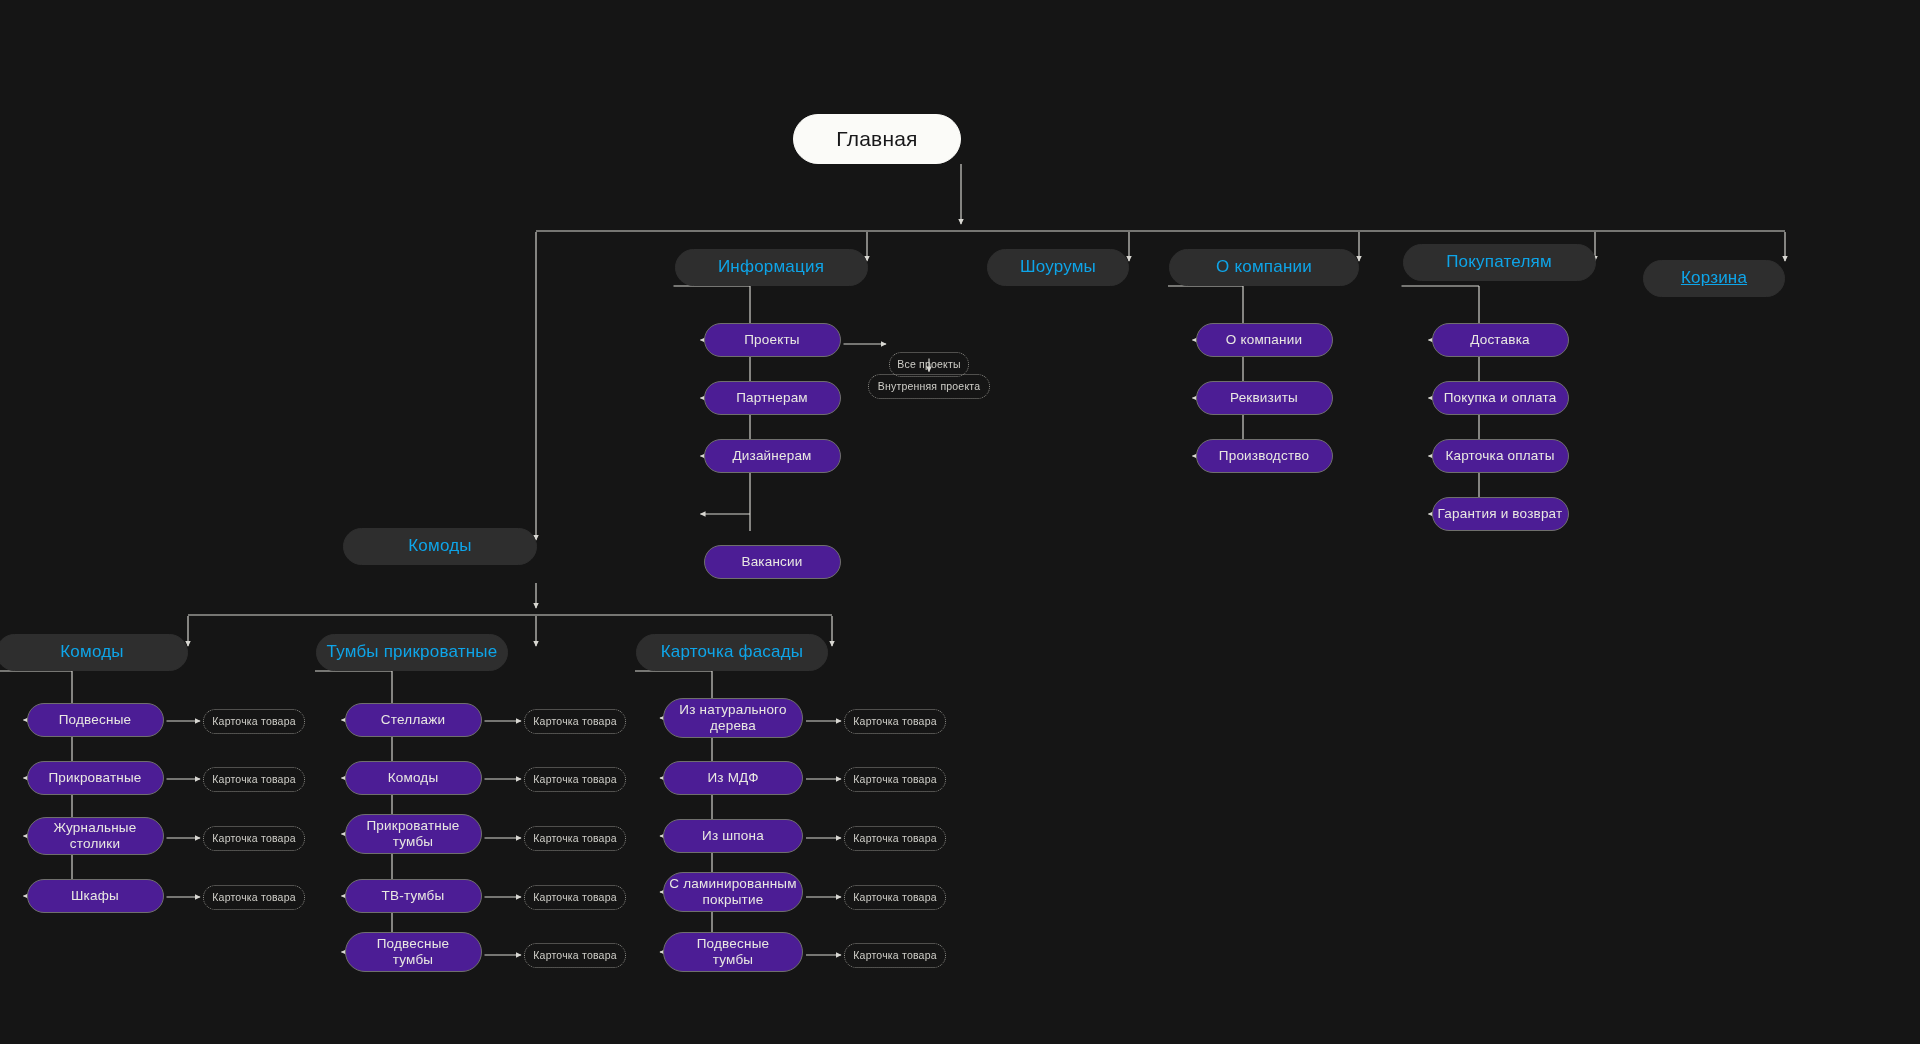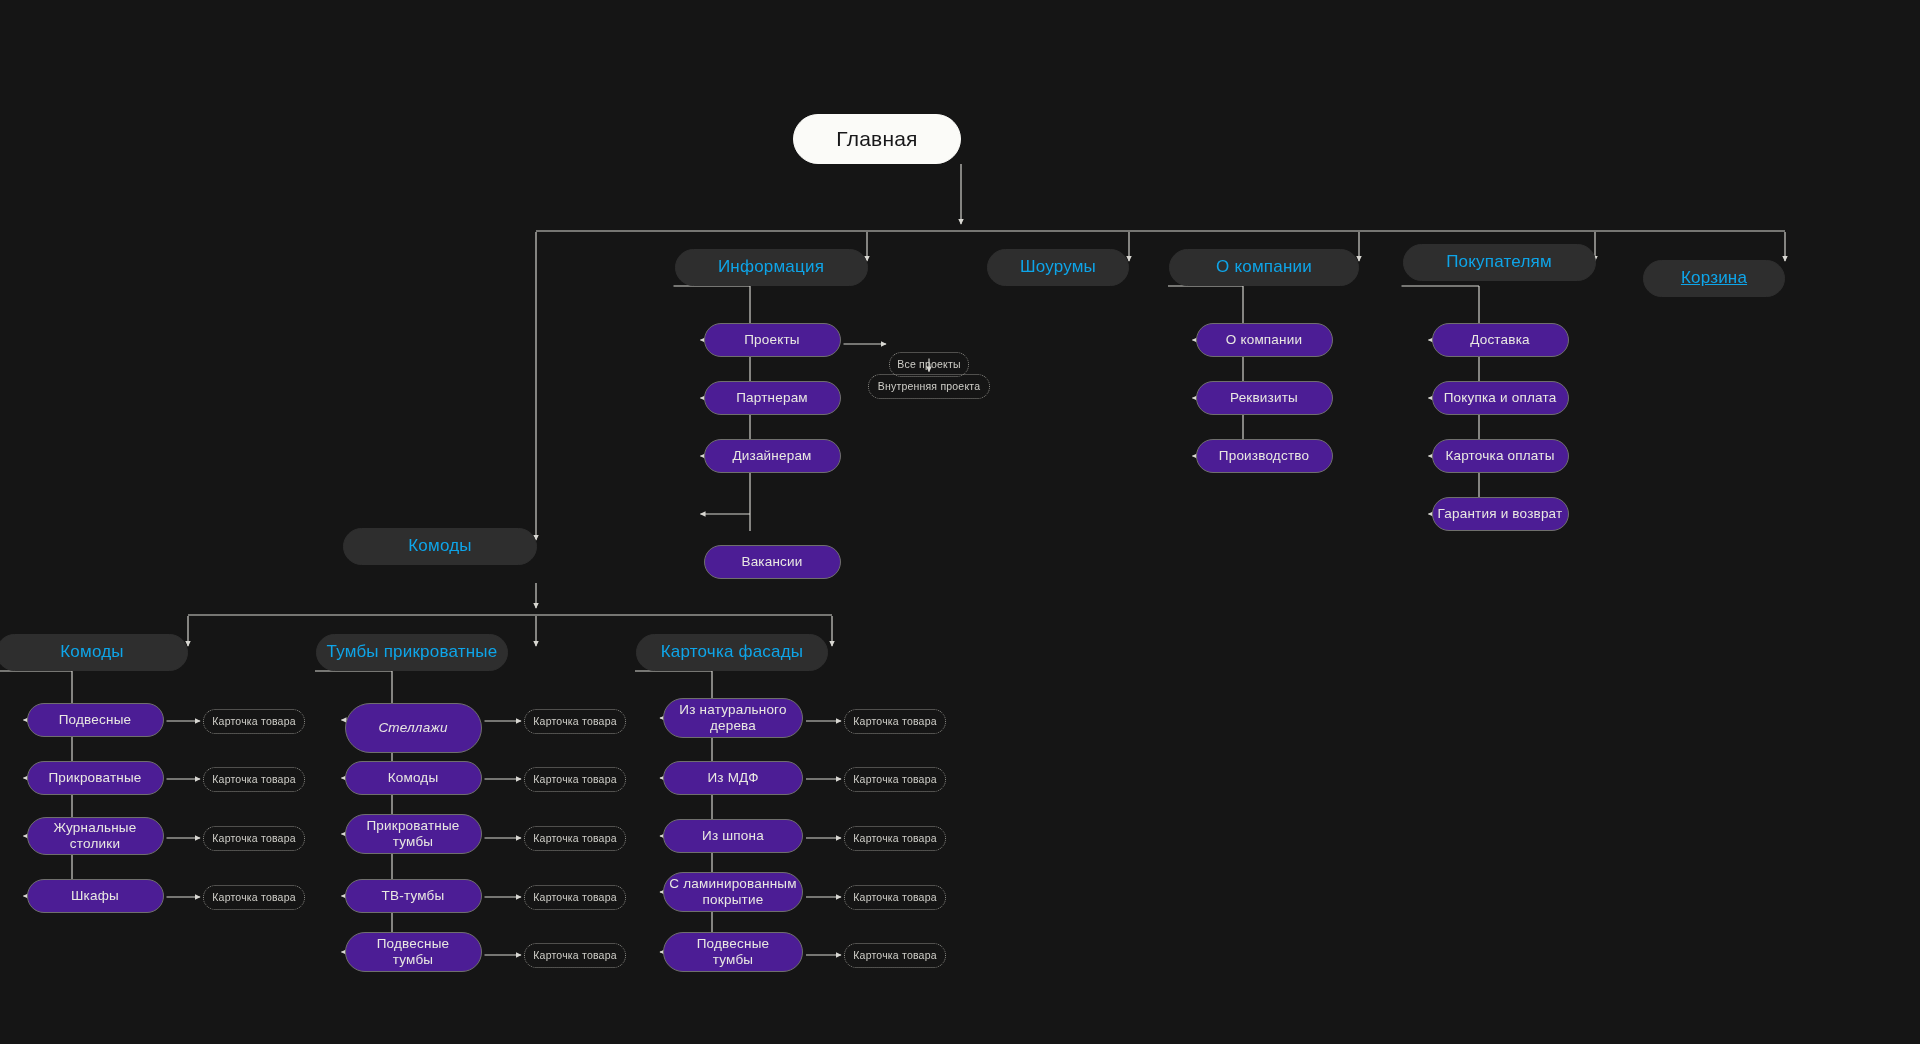--- a/index.html
+++ b/index.html
@@ -185,21 +185,21 @@
   <div class="node item" style="left: 26.5px; top: 703px; width: 137px; height: 34px;">Подвесные</div>
   <div class="node item" style="left: 26.5px; top: 761px; width: 137px; height: 34px;">Прикроватные</div>
   <div class="node item" style="left: 26.5px; top: 817px; width: 137px; height: 38px;">Журнальные
 столики</div>
   <div class="node item" style="left: 26.5px; top: 879px; width: 137px; height: 34px;">Шкафы</div>
   <div class="node leaf" style="left: 203px; top: 708.5px; width: 102px; height: 25px;">Карточка товара</div>
   <div class="node leaf" style="left: 203px; top: 766.5px; width: 102px; height: 25px;">Карточка товара</div>
   <div class="node leaf" style="left: 203px; top: 825.5px; width: 102px; height: 25px;">Карточка товара</div>
   <div class="node leaf" style="left: 203px; top: 884.5px; width: 102px; height: 25px;">Карточка товара</div>
 
-  <div class="node item" style="left: 344.5px; top: 703px; width: 137px; height: 50px; font-style: italic;">Стеллажи</div>
+  <div class="node item" style="left: 344.5px; top: 703px; width: 137px; height: 34px;">Стеллажи</div>
   <div class="node item" style="left: 344.5px; top: 761px; width: 137px; height: 34px;">Комоды</div>
   <div class="node item" style="left: 344.5px; top: 814px; width: 137px; height: 40px;">Прикроватные
 тумбы</div>
   <div class="node item" style="left: 344.5px; top: 879px; width: 137px; height: 34px;">ТВ-тумбы</div>
   <div class="node item" style="left: 344.5px; top: 932px; width: 137px; height: 40px;">Подвесные
 тумбы</div>
   <div class="node leaf" style="left: 524px; top: 708.5px; width: 102px; height: 25px;">Карточка товара</div>
   <div class="node leaf" style="left: 524px; top: 766.5px; width: 102px; height: 25px;">Карточка товара</div>
   <div class="node leaf" style="left: 524px; top: 825.5px; width: 102px; height: 25px;">Карточка товара</div>
   <div class="node leaf" style="left: 524px; top: 884.5px; width: 102px; height: 25px;">Карточка товара</div>

